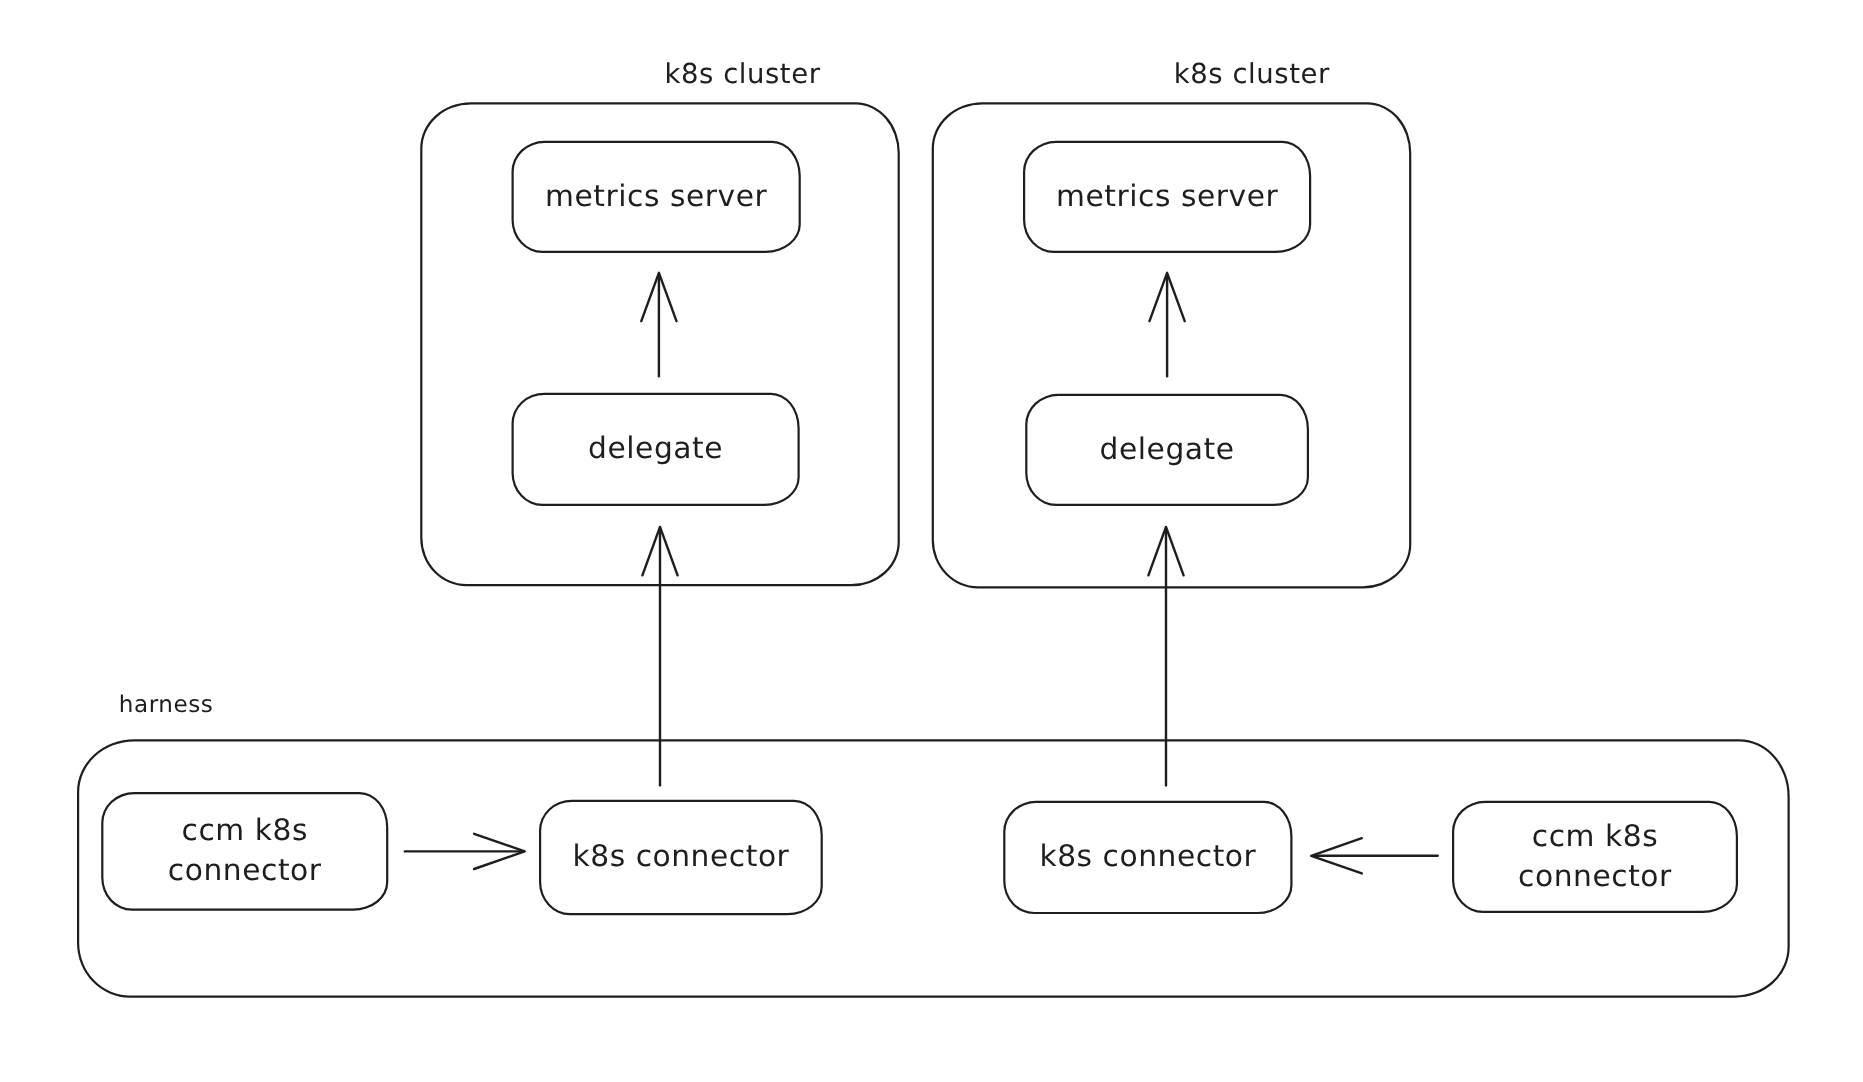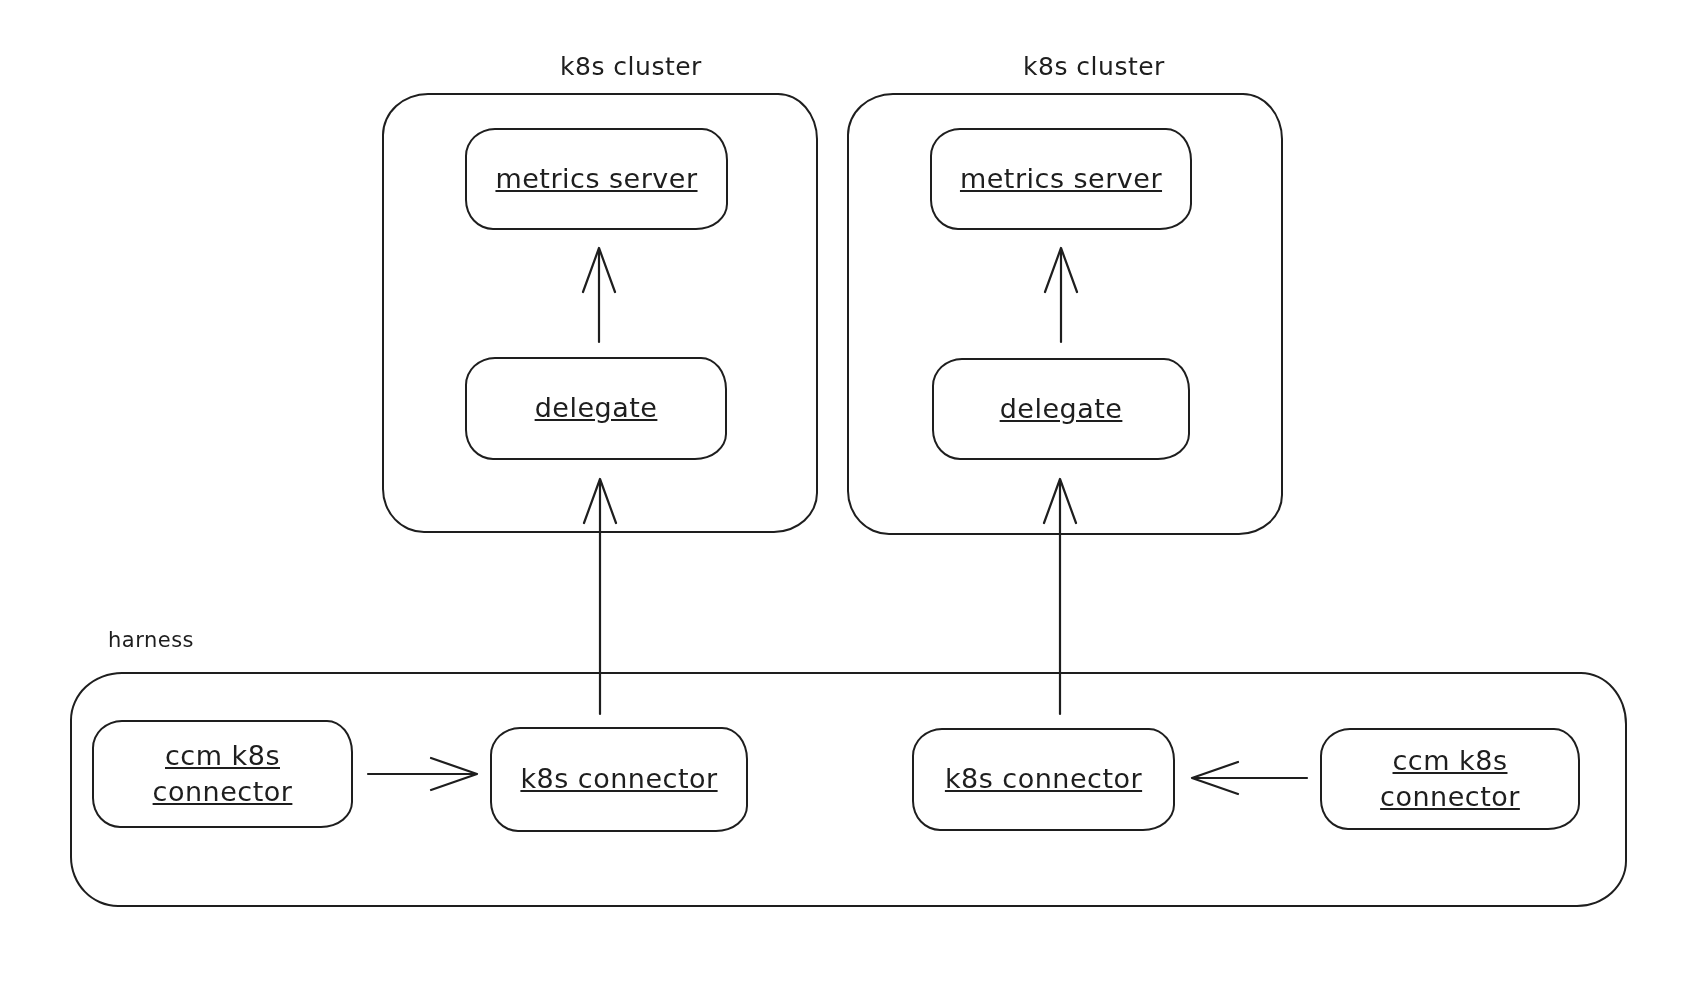--- a/index.html
+++ b/index.html
@@ -37,32 +37,31 @@
     border: 2.5px solid var(--stroke);
     border-radius: 30px 26px 32px 28px / 28px 32px 26px 30px;
     background: var(--bg);
     display: flex;
     align-items: center;
     justify-content: center;
     text-align: center;
     font-size: 27px;
     letter-spacing: 0.5px;
     line-height: 1.35;
-    text-decoration: underline;
   }
   .node .node-label { display: block; }
   .node .wrap-narrow { max-width: 175px; }
   
   .float-label {
     position: absolute;
     font-size: 26px;
     letter-spacing: 0.5px;
     white-space: nowrap;
   }
-  .align-right { text-align: left; }
+  .align-right { text-align: center; }
   svg.arrow-layer {
     position: absolute;
     left: 0; top: 0;
     width: 1694px;
     height: 984px;
     pointer-events: none;
   }
   svg.arrow-layer line,
   svg.arrow-layer polyline {
     stroke: var(--stroke);

